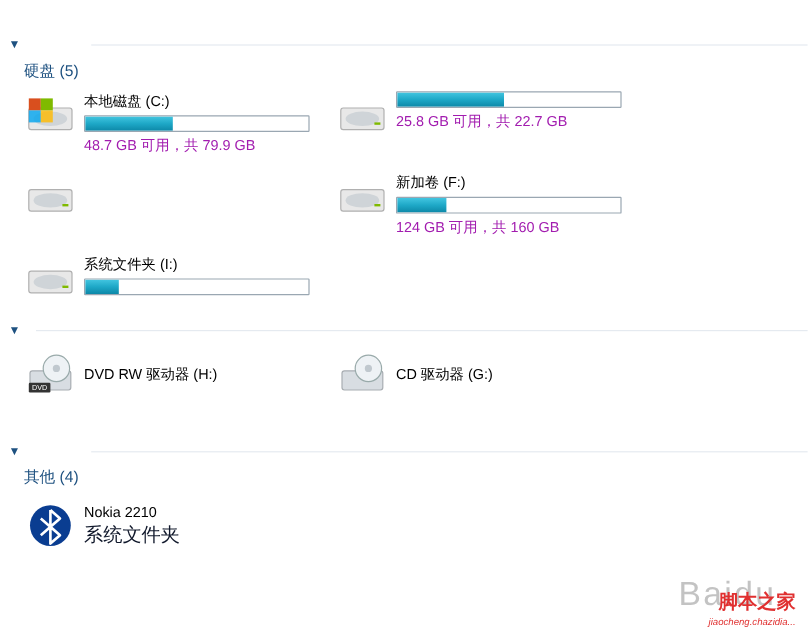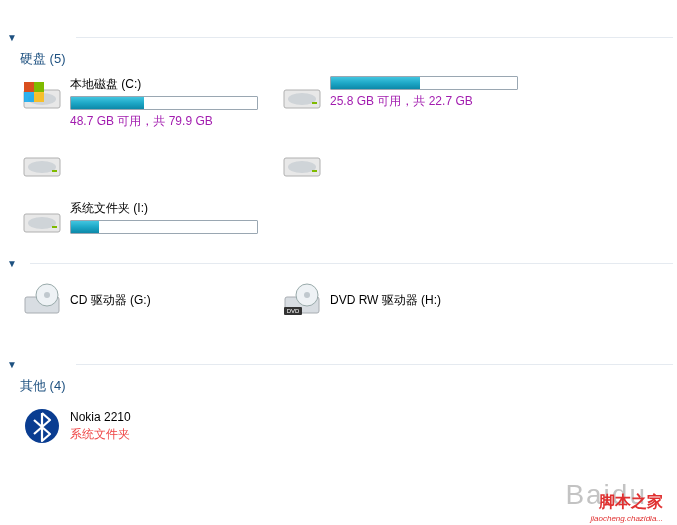--- a/index.html
+++ b/index.html
@@ -16,21 +16,21 @@
     .drive-body { flex: 1; padding-left: 4px; }
     .drive-label { color: #000; font-size: 12px; margin-bottom: 3px; }
     .drive-bar { width: 188px; height: 14px; border: 1px solid #9aa7b2; background: #fff; position: relative; border-radius: 1px; margin-bottom: 3px; overflow: hidden; }
     .drive-bar-fill { height: 100%; background: linear-gradient(to bottom, #42c5e0 0%, #1ea8c7 50%, #0d88a8 100%); }
     .drive-info { color: #a21caf; font-size: 12px; }
     
     .device { width: 260px; display: flex; margin: 6px 0; padding-left: 0; cursor: pointer; align-items: center; }
     .device-icon { width: 48px; height: 42px; flex-shrink: 0; display: flex; align-items: center; justify-content: center; }
     .device-body { padding-left: 4px; }
     .device-label { color: #000; font-size: 12px; }
-    .device-sub { color: #ef4444; font-size: 12px; margin-top: 2px; }
+    .device-sub { color: #0f172a; font-size: 16px; margin-top: 2px; }
     
     .watermark { position: absolute; right: 30px; bottom: 14px; opacity: 0.5; font-size: 28px; color: #888; letter-spacing: 2px; }
     .watermark2 { position: absolute; right: 14px; bottom: 12px; color: #e03030; font-size: 16px; font-weight: bold; }
     .watermark3 { position: absolute; right: 14px; bottom: 2px; color: #e03030; font-size: 8px; font-style: italic; }
   </style>
 </head>
 <body>
 
 <div class="section-header">
   <span class="arrow">▼</span>
@@ -87,20 +87,27 @@
   </div>
 
   <div class="drive">
     <div class="drive-icon">
       <svg width="40" height="34" viewBox="0 0 40 34">
           <rect x="2" y="10" width="36" height="18" rx="2" fill="#e8e8e8" stroke="#b0b0b0"></rect>
           <ellipse cx="20" cy="19" rx="14" ry="6" fill="#cfd4d8"></ellipse>
           <rect x="30" y="22" width="5" height="2" fill="#7fba00"></rect>
         </svg>
     </div>
+    <div class="drive-body">
+      <div class="drive-label">新加卷 (F:)</div>
+      <div class="drive-bar">
+          <div class="drive-bar-fill" style="width:22%"></div>
+        </div>
+      <div class="drive-info">124 GB 可用，共 160 GB</div>
+    </div>
   </div>
 
   <div class="drive">
     <div class="drive-icon">
       <svg width="40" height="34" viewBox="0 0 40 34">
           <rect x="2" y="10" width="36" height="18" rx="2" fill="#e8e8e8" stroke="#b0b0b0"></rect>
           <ellipse cx="20" cy="19" rx="14" ry="6" fill="#cfd4d8"></ellipse>
           <rect x="30" y="22" width="5" height="2" fill="#7fba00"></rect>
         </svg>
     </div>
@@ -117,38 +124,38 @@
   <span class="arrow">▼</span>
   <span class="section-line"></span>
 </div>
 <div class="drives-grid">
   <div class="device">
     <div class="device-icon">
       <svg width="42" height="38" viewBox="0 0 42 38">
         <rect x="4" y="16" width="34" height="16" rx="2" fill="#d8dde2" stroke="#a8adb2"></rect>
         <circle cx="26" cy="14" r="11" fill="#eef2f5" stroke="#9aa"></circle>
         <circle cx="26" cy="14" r="3" fill="#c0c8ce"></circle>
+        <rect x="3" y="26" width="18" height="8" rx="1" fill="#333"></rect>
+        <text x="12" y="32" fill="#fff" font-size="6" text-anchor="middle" font-family="sans-serif">DVD</text>
       </svg>
     </div>
     <div class="device-body">
-      <div class="device-label">CD 驱动器 (G:)</div>
+      <div class="device-label">DVD RW 驱动器 (H:)</div>
     </div>
   </div>
   <div class="device">
     <div class="device-icon">
       <svg width="42" height="38" viewBox="0 0 42 38">
         <rect x="4" y="16" width="34" height="16" rx="2" fill="#d8dde2" stroke="#a8adb2"></rect>
         <circle cx="26" cy="14" r="11" fill="#eef2f5" stroke="#9aa"></circle>
         <circle cx="26" cy="14" r="3" fill="#c0c8ce"></circle>
-        <rect x="3" y="26" width="18" height="8" rx="1" fill="#333"></rect>
-        <text x="12" y="32" fill="#fff" font-size="6" text-anchor="middle" font-family="sans-serif">DVD</text>
       </svg>
     </div>
     <div class="device-body">
-      <div class="device-label">DVD RW 驱动器 (H:)</div>
+      <div class="device-label">CD 驱动器 (G:)</div>
     </div>
   </div>
 </div>
 
 <div class="section-header">
   <span class="arrow">▼</span>
   <span class="section-title">其他 (4)</span>
   <span class="section-line"></span>
 </div>
 <div class="drives-grid">

